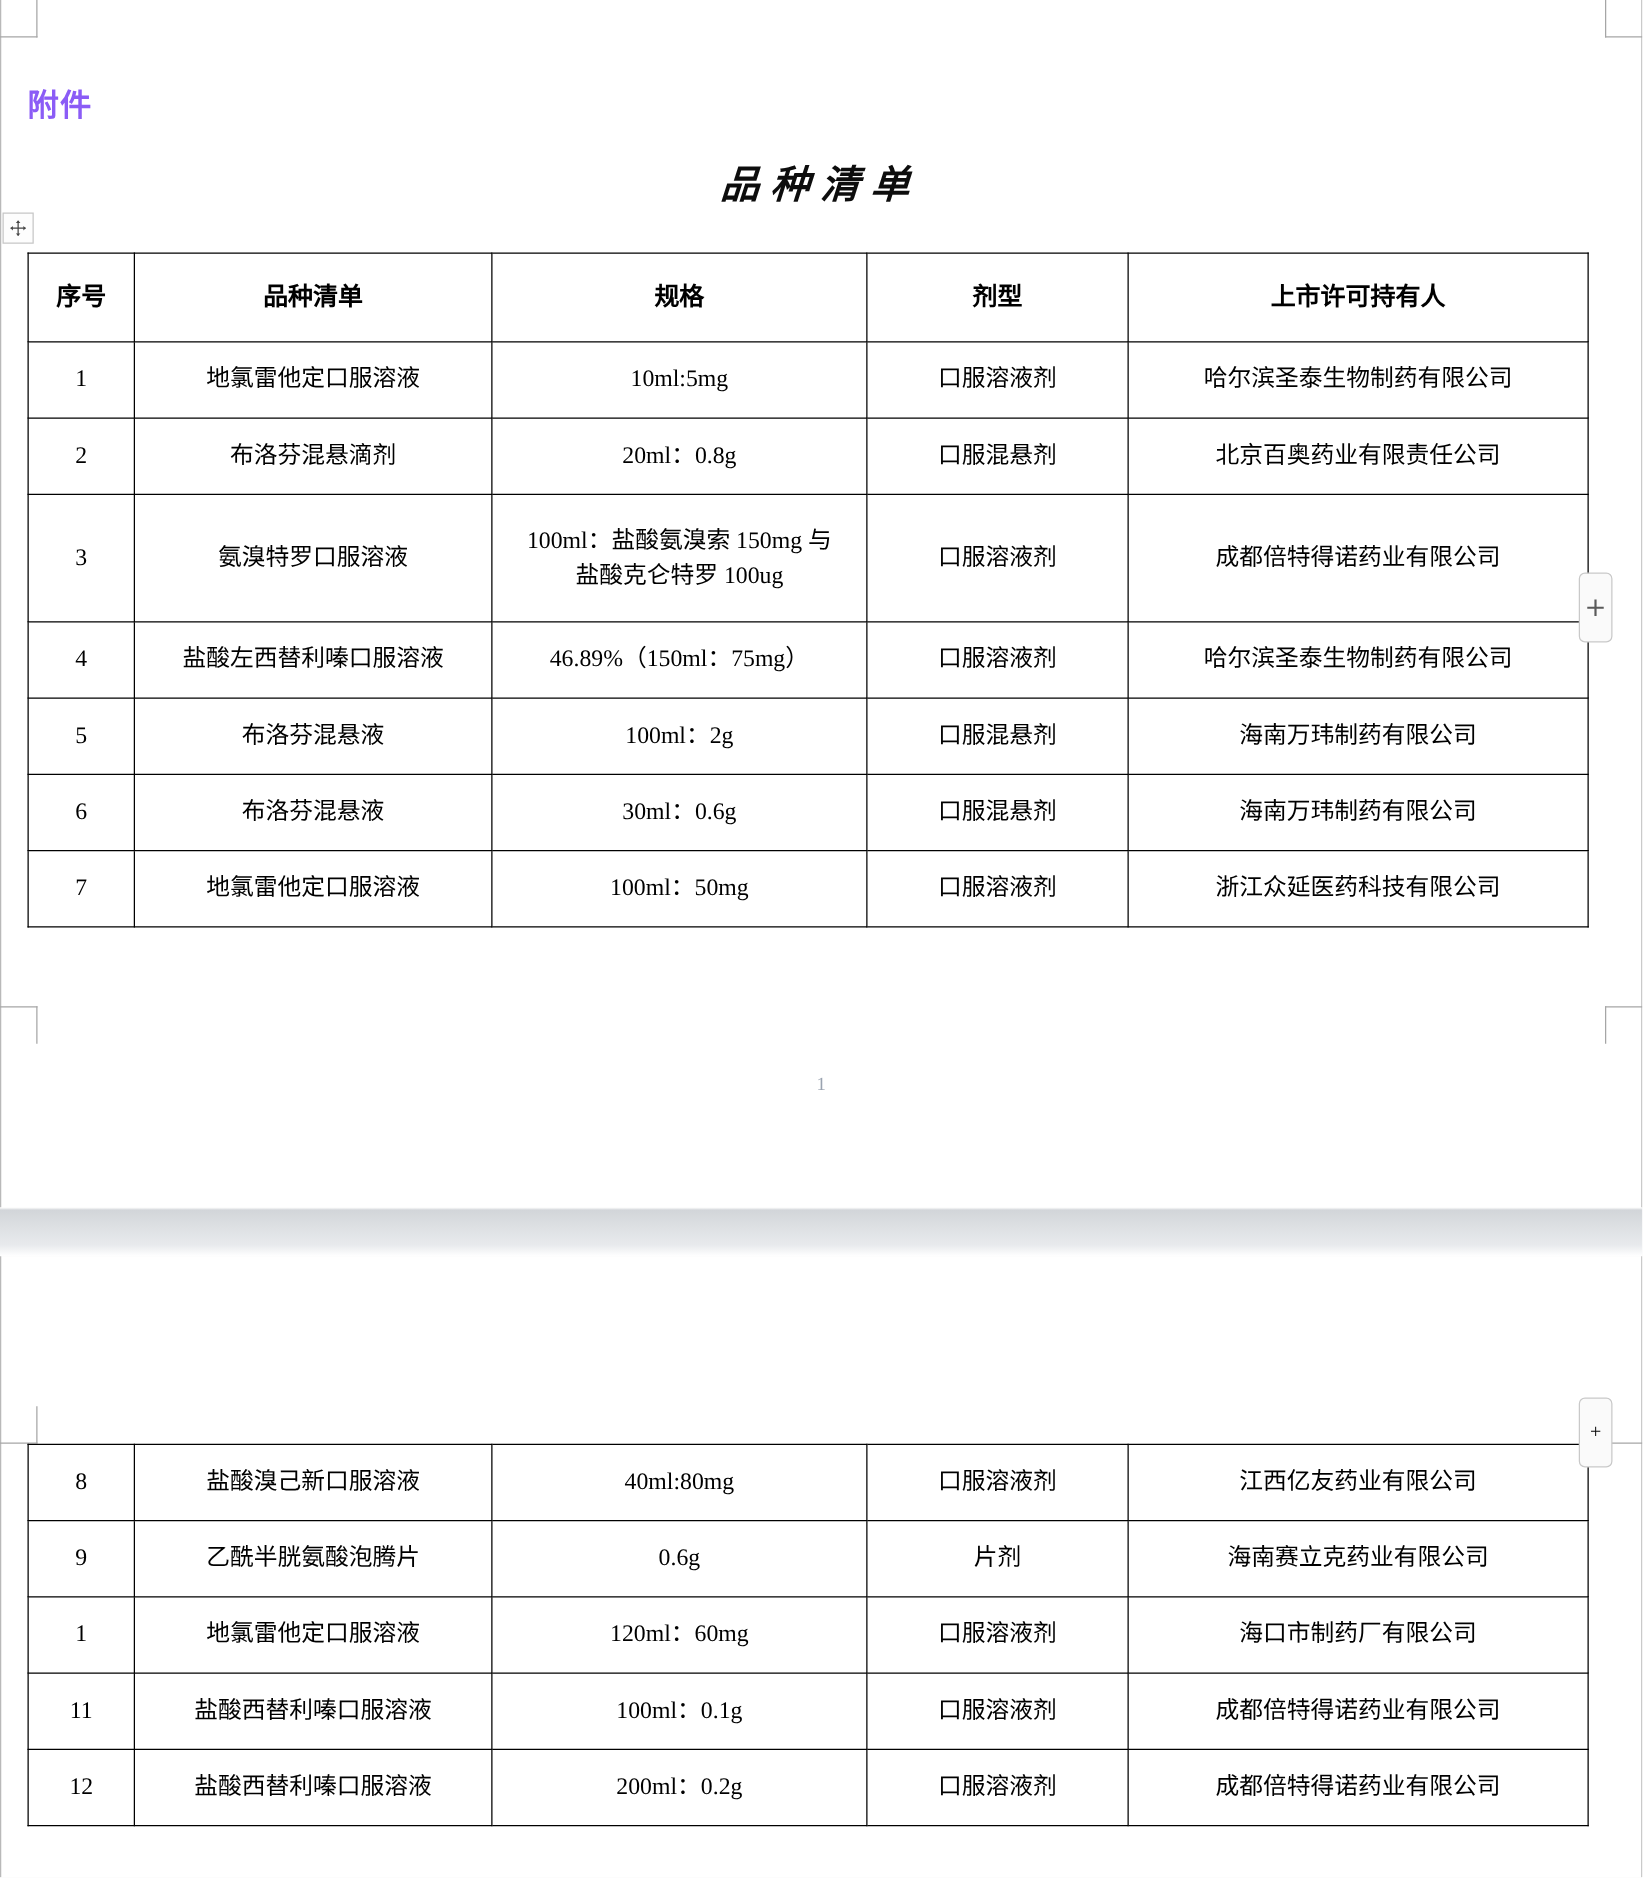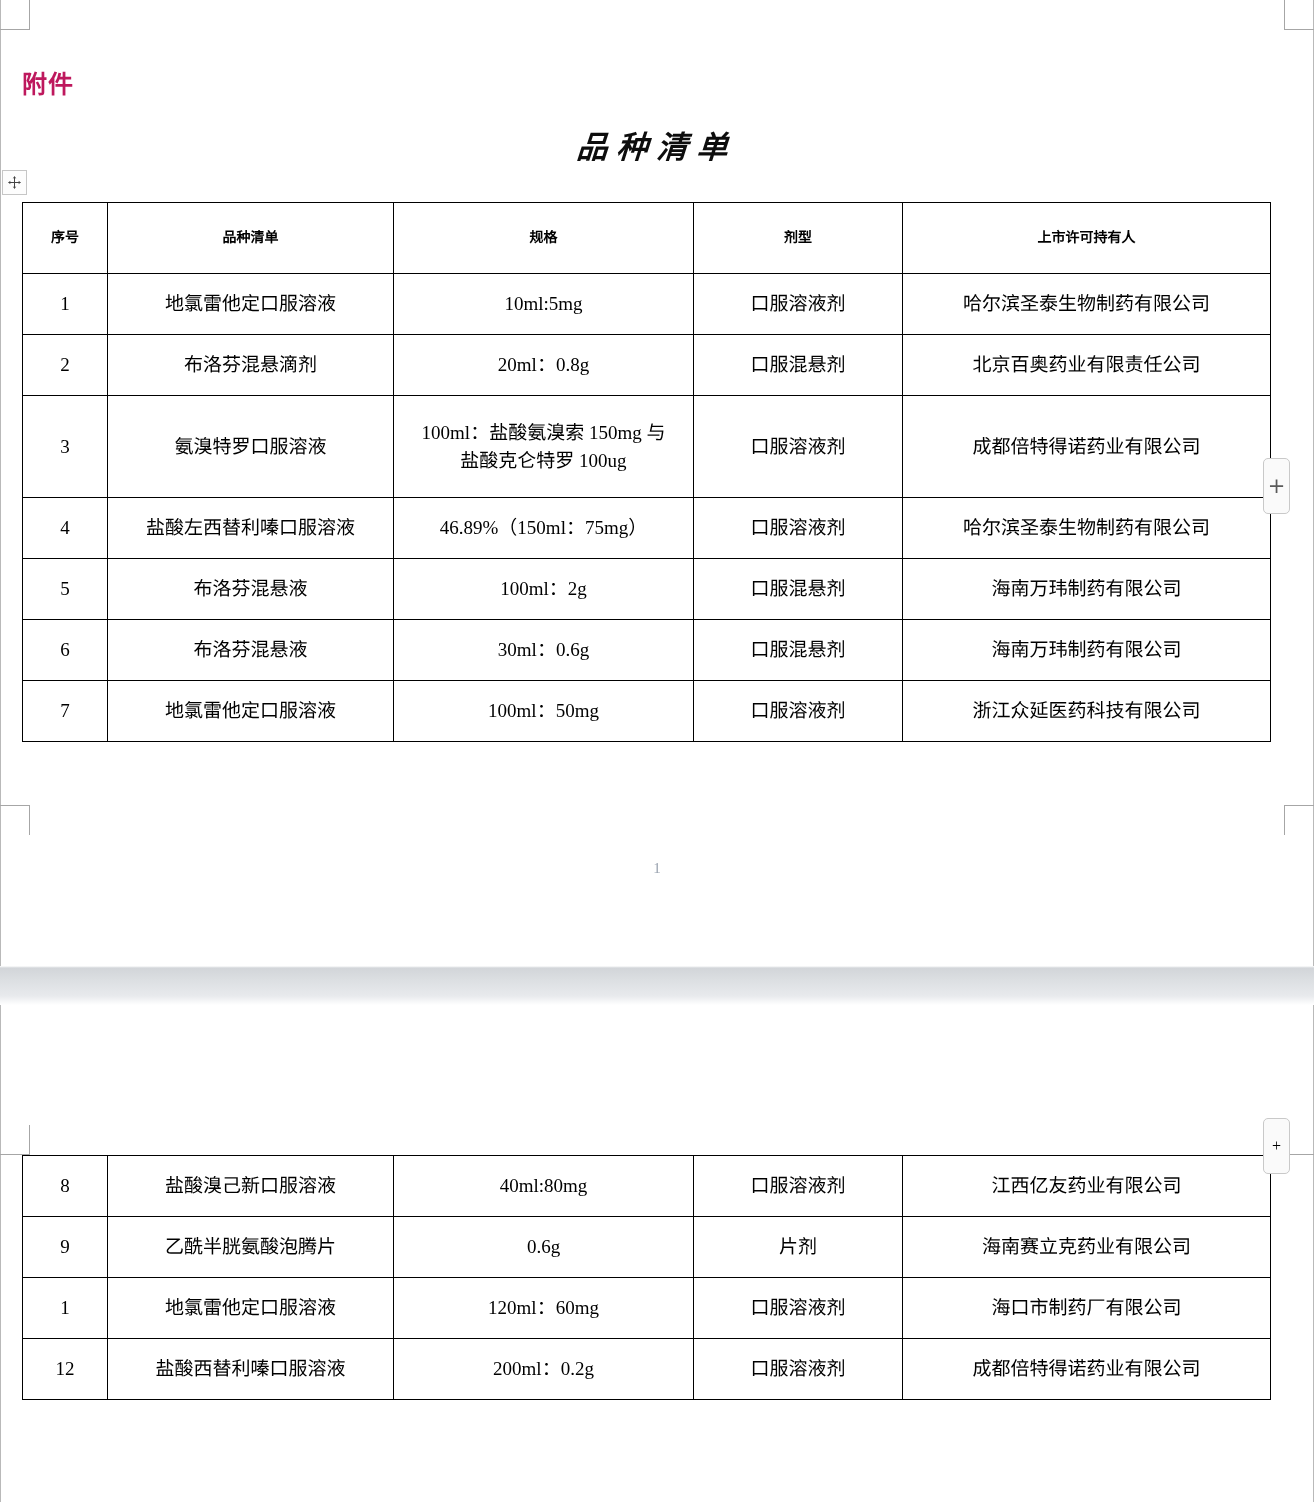--- a/index.html
+++ b/index.html
@@ -92,21 +92,21 @@
   
   .attachment-label {
     position: absolute;
     left: 22px;
     top: 72px;
     font-family: "DejaVu Sans", "Liberation Sans", sans-serif;
     font-size: 25px;
     font-weight: 700;
     letter-spacing: 1px;
     line-height: 1;
-    color: #be185d;
+    color: #8b5cf6;
   }
 
   .doc-title {
     position: absolute;
     left: 0;
     top: 122px;
     width: 1314px;
     text-align: center;
     font-family: "DejaVu Serif", serif;
     font-size: 31px;
@@ -133,21 +133,21 @@
     text-align: center;
     vertical-align: middle;
     padding: 4px 5px;
     font-family: "Liberation Serif", "DejaVu Serif", serif;
     font-size: 19px;
     line-height: 1.45;
     color: #000;
   }
   .list-table thead th {
     font-weight: 700;
-    font-size: 14px;
+    font-size: 20px;
     height: 62px;
   }
   .list-table tbody td {
     font-weight: 400;
   }
 
   
   .list-table { border: 1px solid #000; }
 
   
@@ -373,20 +373,27 @@
           <td>海南赛立克药业有限公司</td>
         </tr>
         <tr class="row-h-std">
           <td>1</td>
           <td>地氯雷他定口服溶液</td>
           <td>120ml：60mg</td>
           <td>口服溶液剂</td>
           <td>海口市制药厂有限公司</td>
         </tr>
         <tr class="row-h-std">
+          <td>11</td>
+          <td>盐酸西替利嗪口服溶液</td>
+          <td>100ml：0.1g</td>
+          <td>口服溶液剂</td>
+          <td>成都倍特得诺药业有限公司</td>
+        </tr>
+        <tr class="row-h-std">
           <td>12</td>
           <td>盐酸西替利嗪口服溶液</td>
           <td>200ml：0.2g</td>
           <td>口服溶液剂</td>
           <td>成都倍特得诺药业有限公司</td>
         </tr>
       </tbody>
     </table>
   </div>
 

